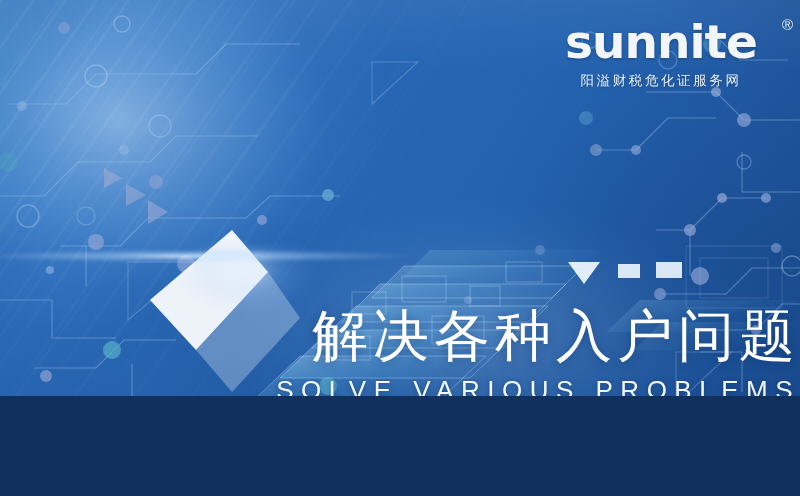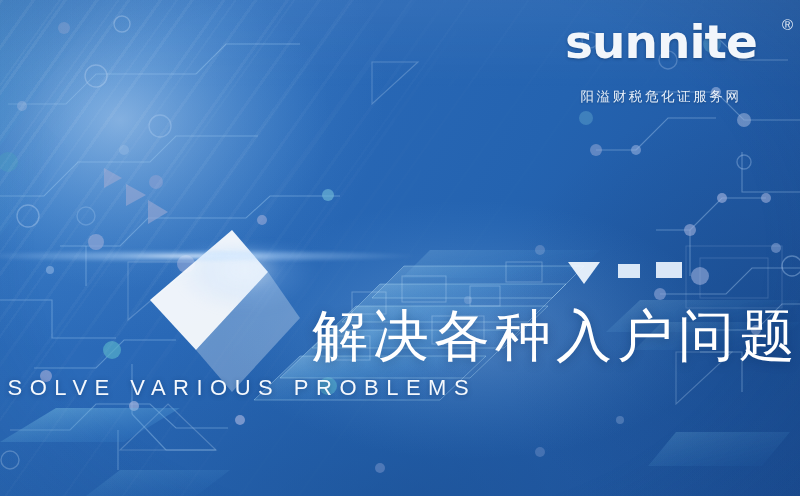--- a/index.html
+++ b/index.html
@@ -1,19 +1,19 @@
 <!DOCTYPE html>
 <html><head>
 <meta charset="utf-8">
 <style>
   html,body{margin:0;padding:0;background:#12305c;}
   *{box-sizing:border-box;}
   #banner{
     position:relative;
-    width:800px;height:496px;
+    width:800px;height:396px;
     overflow:hidden;
     font-family:"Liberation Sans","DejaVu Sans",sans-serif;
     background:#0369a1;
   }
   .layer{position:absolute;inset:0;pointer-events:none;}
 
   
   #bg-base{
     background:
       radial-gradient(ellipse 520px 420px at 8% 18%, rgba(86,150,214,.55) 0%, rgba(86,150,214,0) 62%),
@@ -63,21 +63,21 @@
     font-family:"DejaVu Sans","Liberation Sans",sans-serif;
     font-size:47px;font-weight:700;letter-spacing:-1px;
     color:#f2f6fb;line-height:1;
     text-shadow:0 1px 3px rgba(10,40,80,.45);
   }
   #logo-reg{
     position:absolute;right:-17px;top:-2px;
     font-size:15px;font-weight:400;color:#e7eef7;letter-spacing:0;
   }
   #logo-sub{
-    margin-top:23px;
+    margin-top:7px;
     font-size:13.5px;letter-spacing:2.6px;color:#e9f1fa;
     white-space:nowrap;
     text-shadow:0 1px 2px rgba(10,40,80,.4);
   }
 
   #headline{
     position:absolute;left:0;right:0;top:131px;text-align:center;
     font-family:"DejaVu Sans","Liberation Sans",sans-serif;
     font-size:148px;font-weight:700;line-height:1;
     color:#ffffff;letter-spacing:5px;
@@ -85,22 +85,22 @@
   }
   #subhead-cn{
     position:absolute;left:0;right:0;top:308px;text-align:right;
     font-family:"DejaVu Sans","Liberation Sans",sans-serif;
     font-size:56px;font-weight:400;line-height:1;
     color:#ffffff;letter-spacing:5px;
     text-shadow:0 2px 10px rgba(10,40,86,.35);
     margin-left:43px;
   }
   #subhead-en{
-    position:absolute;left:0;right:0;top:377px;text-align:left;
-    font-size:22px;font-weight:400;line-height:1;
+    position:absolute;left:0;right:0;top:377px;text-align:right;
+    font-size:26px;font-weight:400;line-height:1;
     color:#f4f8fd;letter-spacing:7.5px;
     text-indent:7.5px;
     text-shadow:0 1px 5px rgba(10,40,86,.4);
   }
 </style>
 </head>
 <body>
 
 <div id="banner">
 

